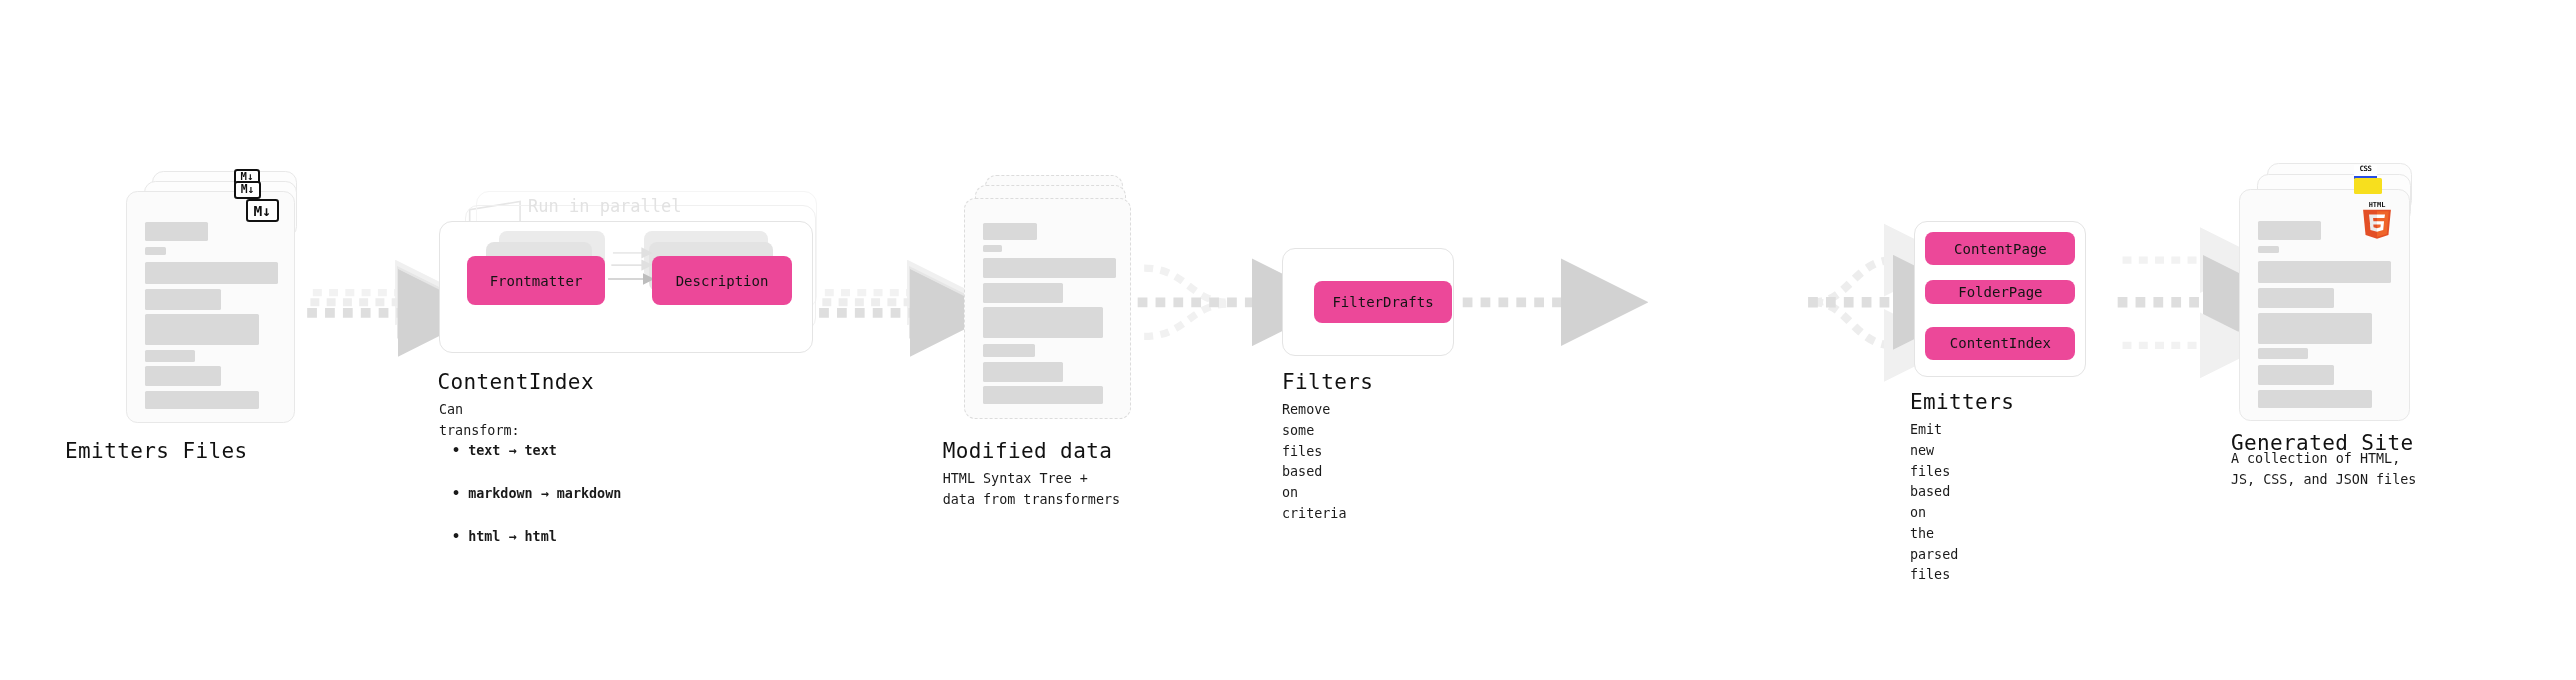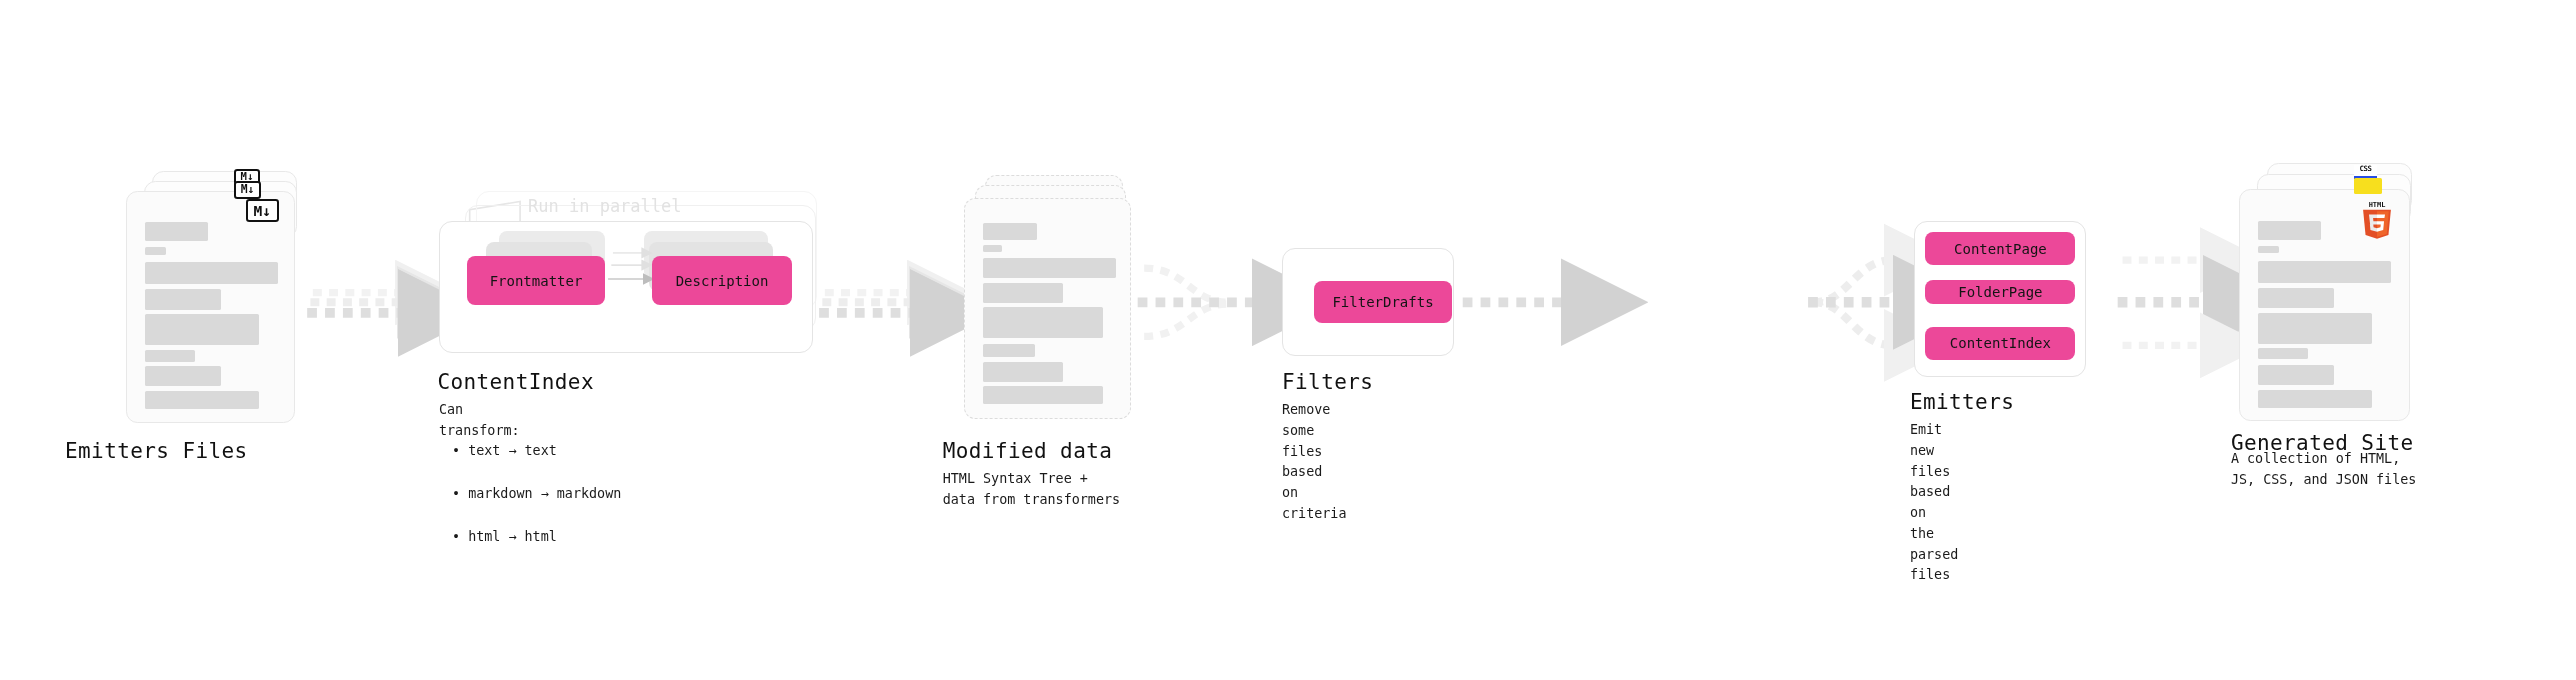--- a/index.html
+++ b/index.html
@@ -88,21 +88,21 @@
     white-space: nowrap;
   }
   .caption-sub {
     position: absolute;
     font-size: 13.4px;
     color: #1a1a1a;
     line-height: 1.55;
     white-space: pre-line;
   }
   .caption-sub.list { line-height: 1.6; }
-  .bullet-line { white-space: nowrap; }
+  .bullet-line { white-space: nowrap; font-weight: bold; }
 
   
   .groupbox {
     position: absolute;
     border: 1.2px solid #e4e4e4;
     border-radius: 13px;
     background: #ffffff;
     box-sizing: border-box;
   }
   .groupbox.ghost2 { border-color: #f0f0f0; background: transparent; }

